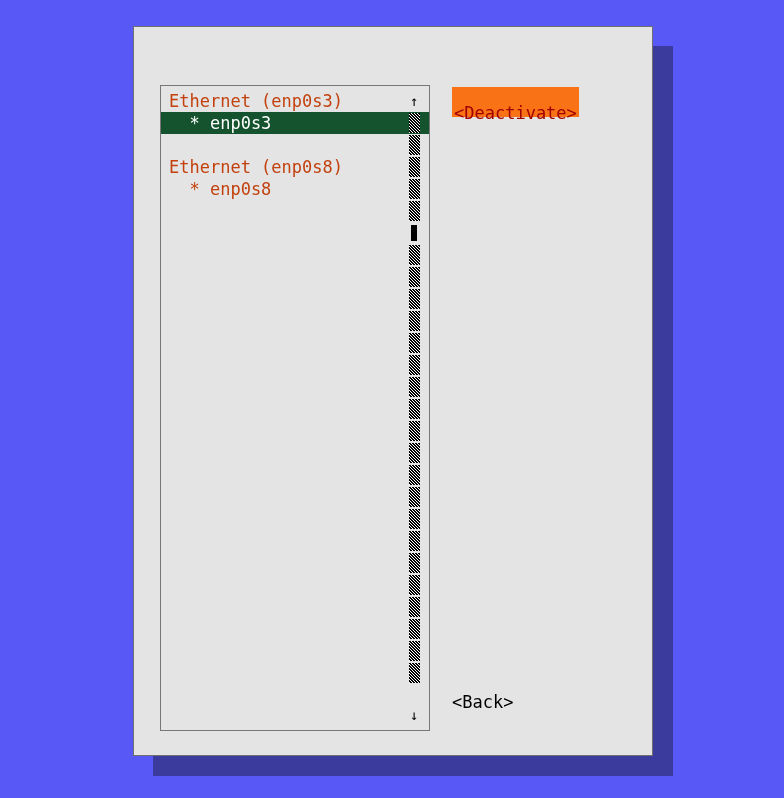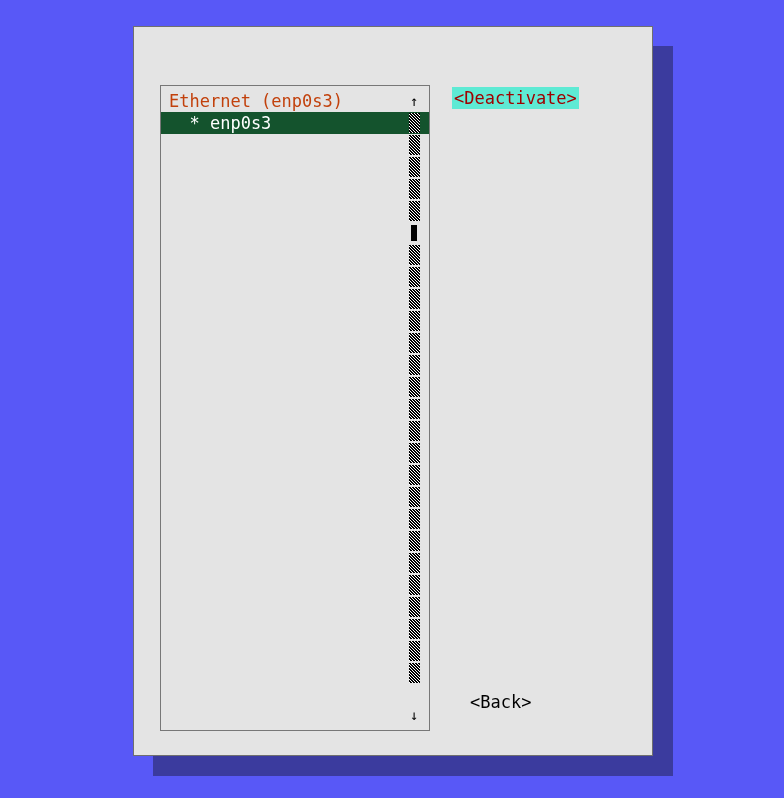--- a/index.html
+++ b/index.html
@@ -95,30 +95,30 @@
     .scroll-thumb {
       width: 6px;
       height: 16px;
       margin: 3px 0;
       background: #000;
     }
     .action-btn {
       position: absolute;
       left: 292px;
       top: 2px;
-      background: #5eead4;
+      background: #f97316;
       color: #a00000;
-      padding: 0 2px;
+      padding: 15px 2px;
       line-height: 22px;
       height: 22px;
       cursor: pointer;
     }
     .back-btn {
       position: absolute;
-      left: 310px;
+      left: 292px;
       bottom: 16px;
       color: #000;
       line-height: 22px;
       height: 22px;
       cursor: pointer;
     }
   </style>
 </head>
 <body>
 
@@ -156,20 +156,22 @@
             <div class="scroll-seg"></div>
             <div class="scroll-seg"></div>
             <div class="scroll-seg"></div>
             <div class="scroll-seg"></div>
           </div>
         <div class="scroll-arrow">↓</div>
       </div>
     <div class="list-line">Ethernet (enp0s3)</div>
         <div class="list-line selected">  * enp0s3</div>
         <div class="list-line"> </div>
+        <div class="list-line">Ethernet (enp0s8)</div>
+        <div class="list-line">  * enp0s8</div>
         <div class="list-line"> </div>
       </div>
 
     <div class="action-btn">&lt;Deactivate&gt;</div>
 
     <div class="back-btn">&lt;Back&gt;</div>
 
   </div>
 </div>
 

